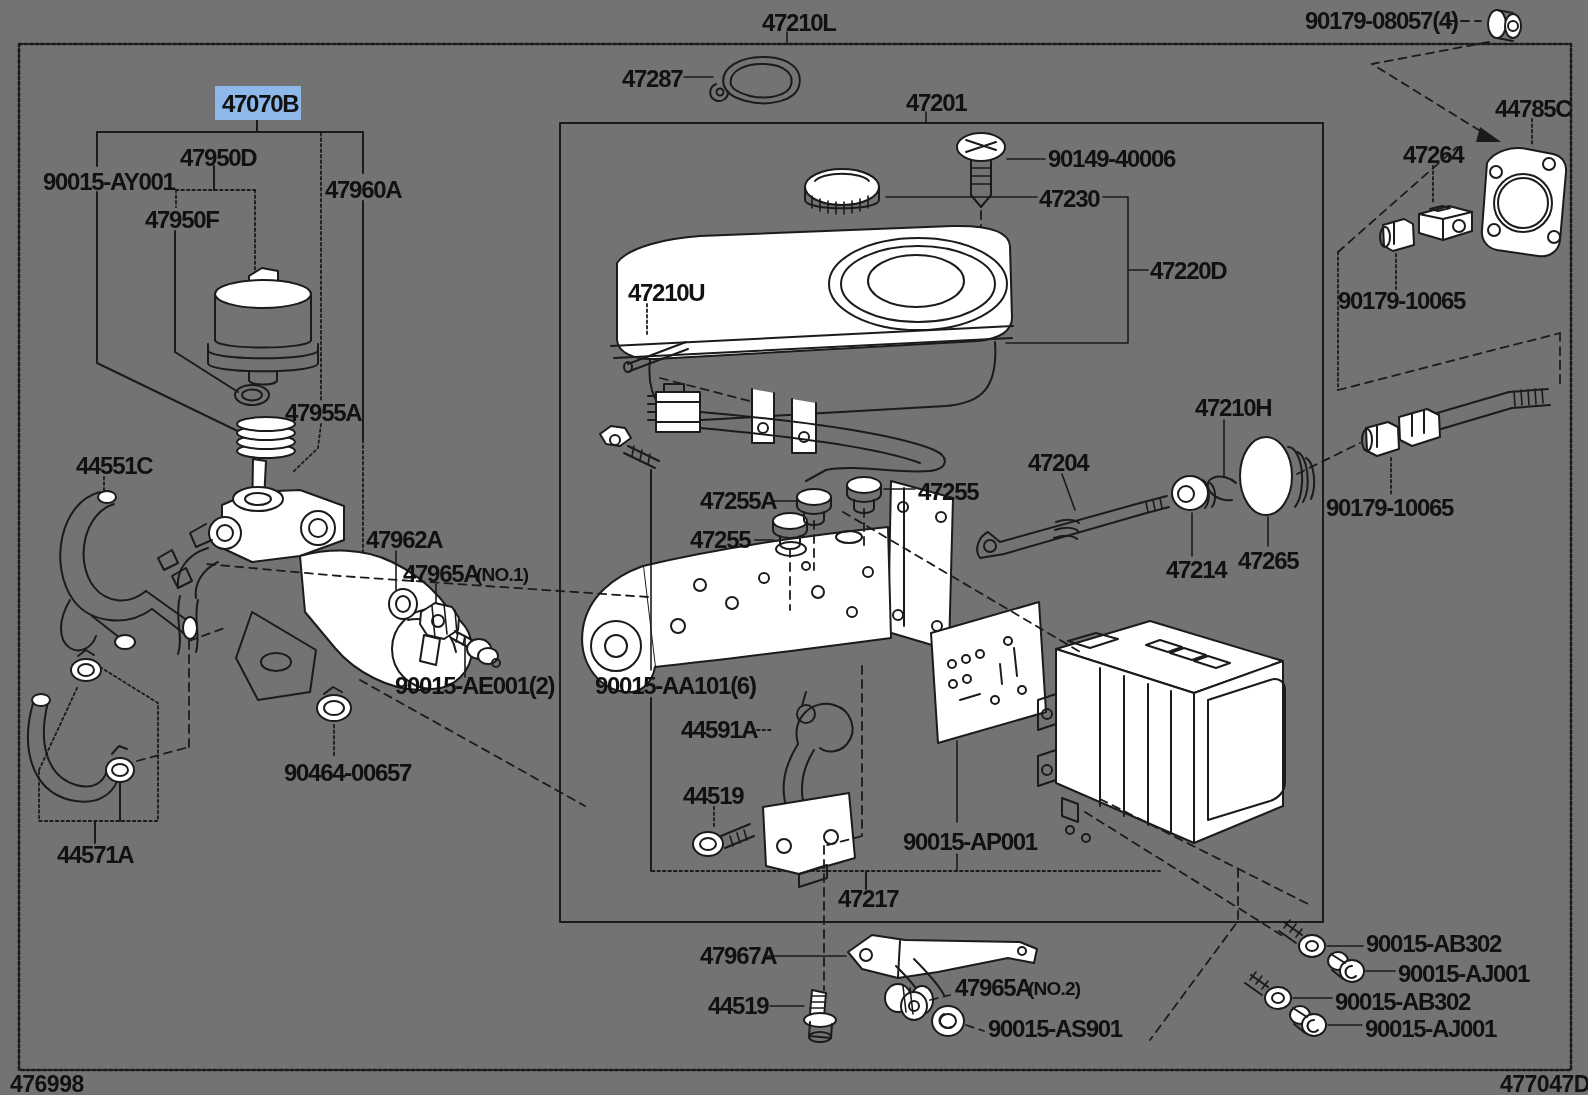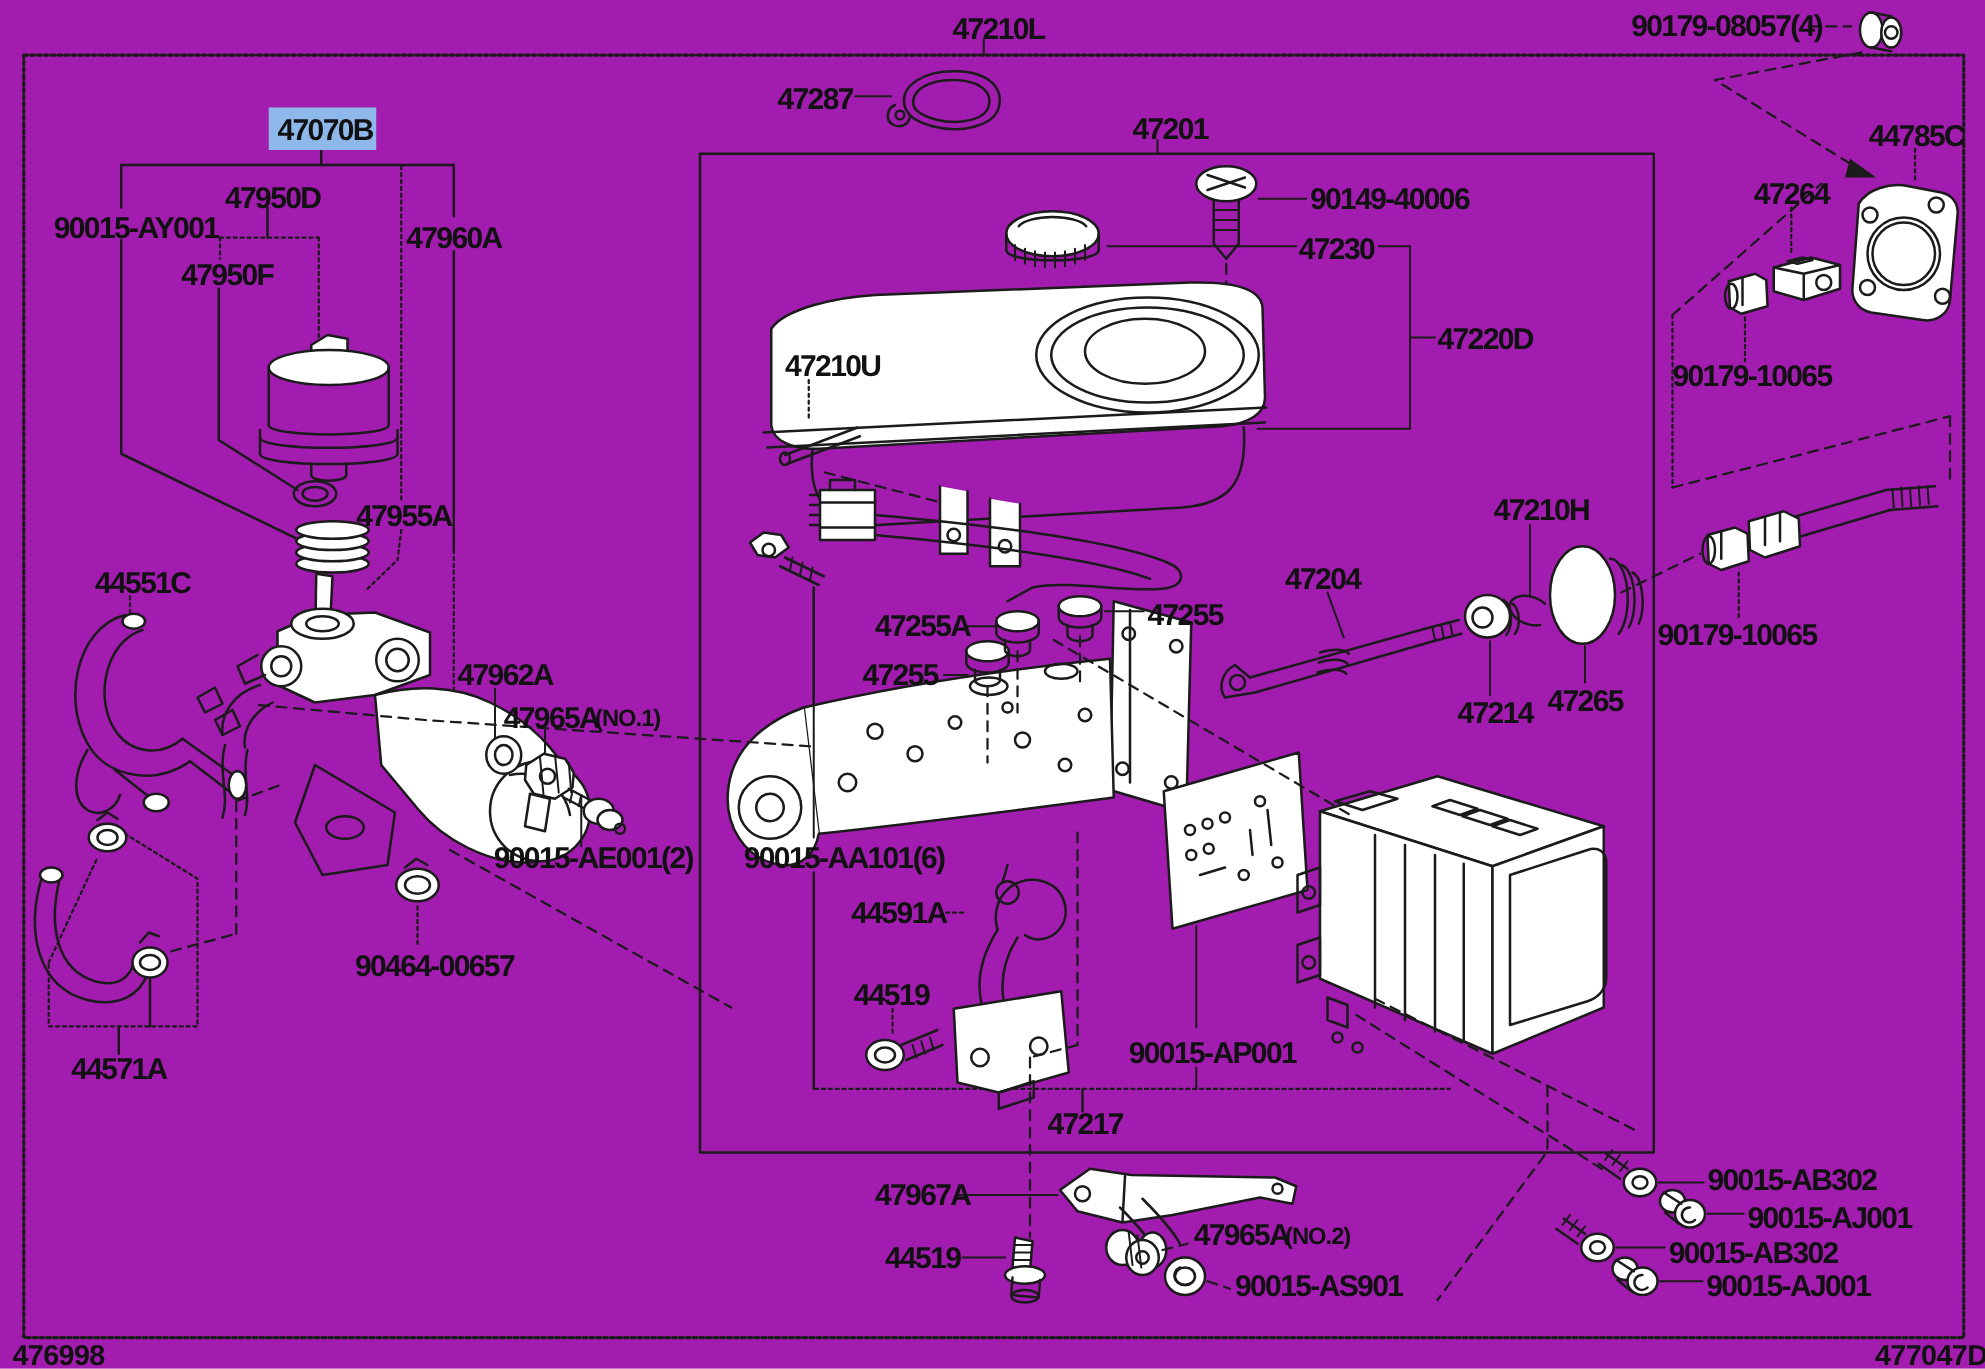--- a/index.html
+++ b/index.html
@@ -1,16 +1,16 @@
 <!DOCTYPE html>
 <html><head>
 <meta charset="utf-8">
 <style>
   html,body{margin:0;padding:0;background:#fff;}
-  .stage{position:relative;width:1588px;height:1095px;background:#a21caf;overflow:hidden;}
+  .stage{position:relative;width:1588px;height:1095px;background:#737373;overflow:hidden;}
   svg{display:block;}
   svg .ln{stroke:#1b1b1b;fill:none;stroke-width:2;stroke-linecap:round;stroke-linejoin:round;}
   svg .thin{stroke-width:1.6;}
   svg .wf{fill:#fff;}
   svg .dsh{stroke-dasharray:8 6;stroke-width:1.8;}
   svg .dot{stroke-dasharray:2.5 3;stroke-width:1.8;}
   svg .bdr{stroke-dasharray:3 2.5;stroke-width:2.6;}
   svg .ah{fill:#1b1b1b;stroke:none;}
   text.lbl{font-family:"Liberation Sans","DejaVu Sans",sans-serif;font-weight:bold;font-size:24px;letter-spacing:-1.3px;fill:#111;stroke:none;}
   text.sm{font-size:19px;letter-spacing:-0.8px;}

